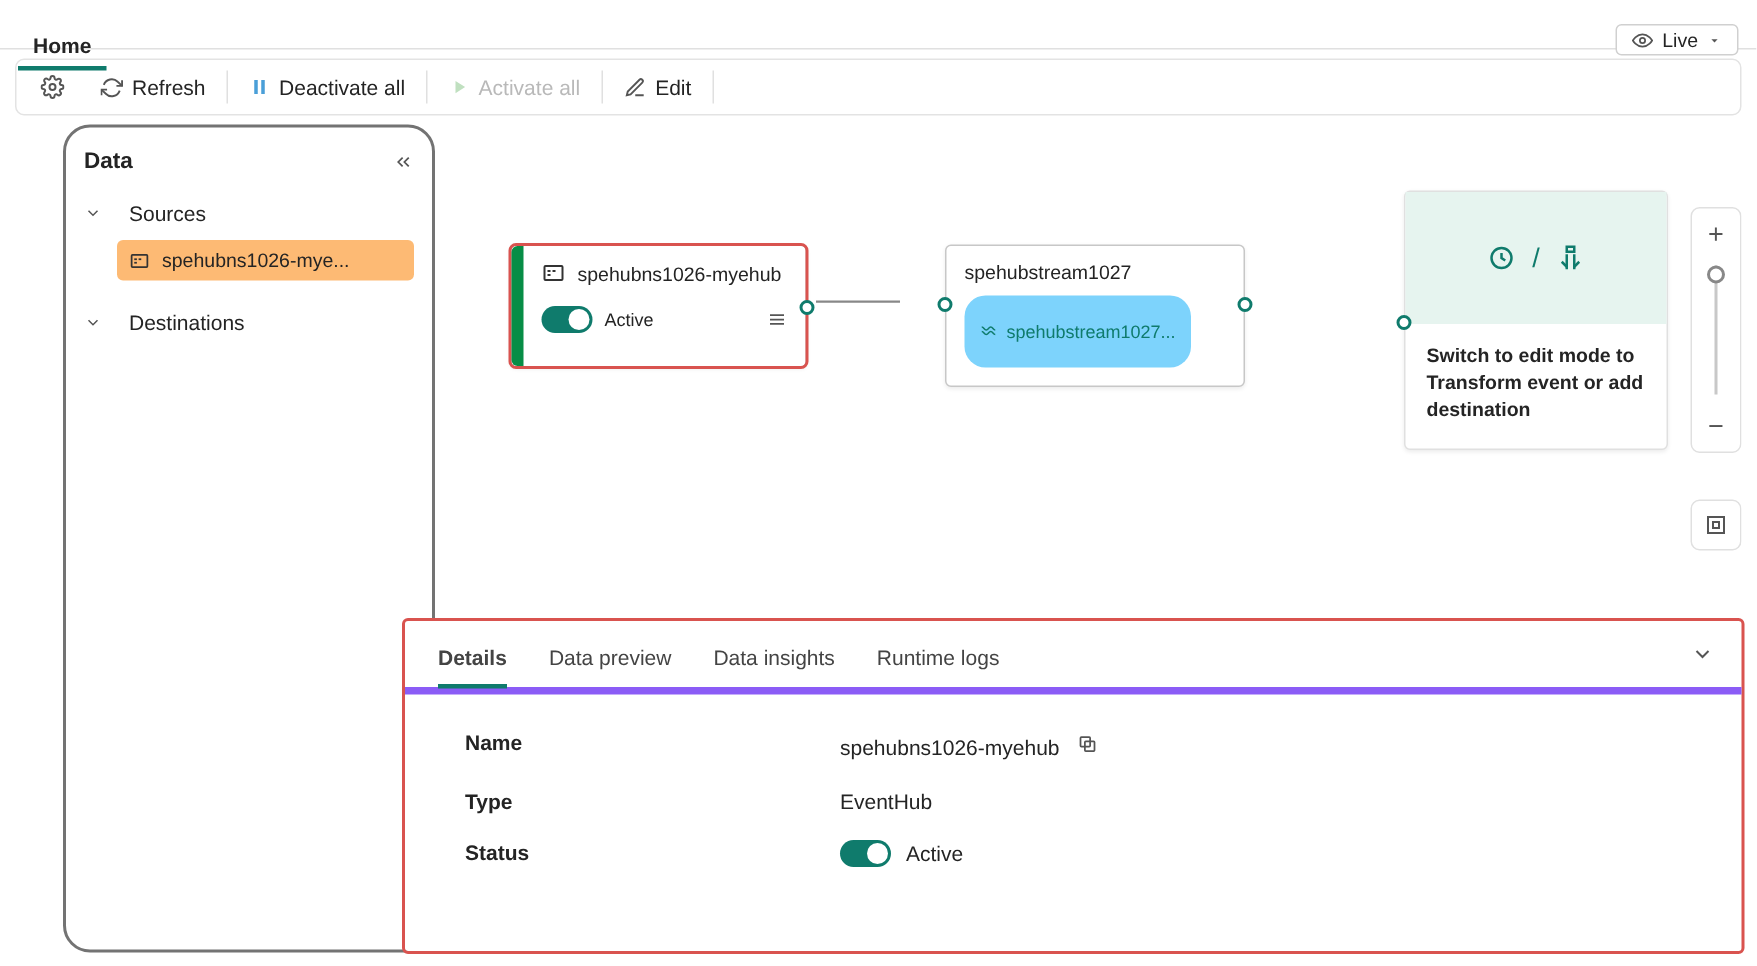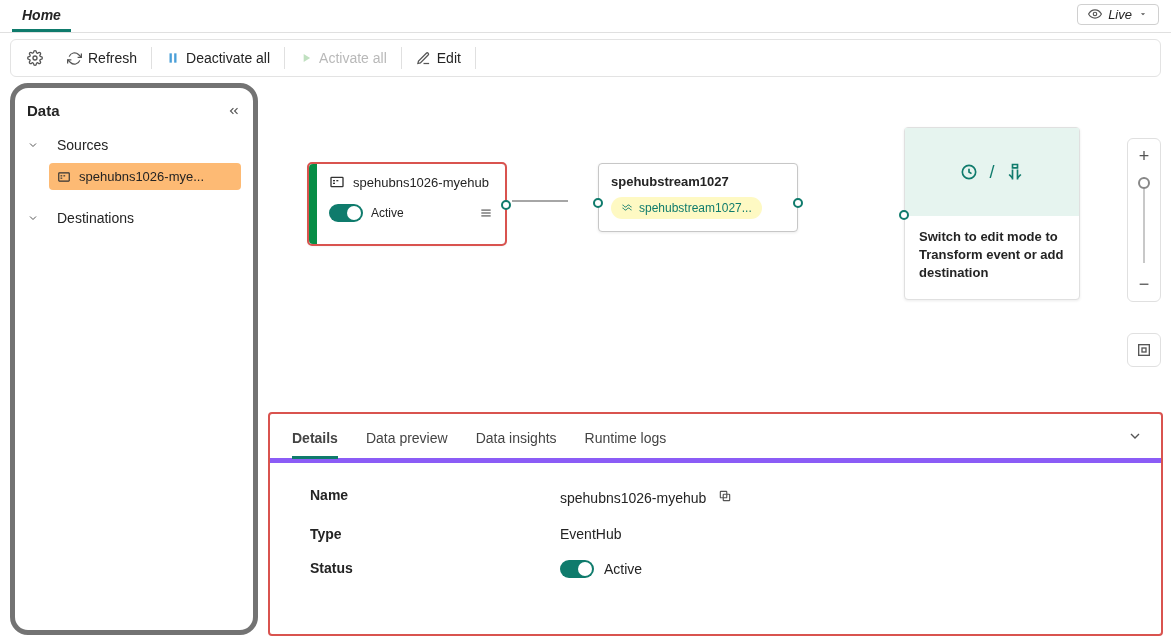--- a/index.html
+++ b/index.html
@@ -9,26 +9,25 @@
     color: #242424;
     background: #fff;
     width: 1171px;
     height: 644px;
     overflow: hidden;
   }
 
   
   .tabrow {
     display: flex;
-    align-items: center;
+    align-items: flex-start;
     padding: 16px 12px;
     border-bottom: 1px solid #e0e0e0;
     height: 32px;
     position: relative;
-    font-style: italic;
   }
   .tabrow .tab {
     padding: 6px 10px;
     font-weight: 600;
     border-bottom: 3px solid #0f7b6c;
     margin-bottom: -1px;
   }
   .live-dd {
     margin-left: auto;
     margin-bottom: 4px;
@@ -76,24 +75,25 @@
 
   
   .main {
     display: flex;
     height: calc(644px - 32px - 50px);
     padding: 0 10px 10px 10px;
     gap: 10px;
   }
   .sidebar {
     width: 248px;
-    border: 5px solid #737373;
+    border: 2px solid #737373;
     border-radius: 18px;
     padding: 14px 12px;
     flex-shrink: 0;
+    margin-left: 32px;
   }
   .sidebar-head {
     display: flex;
     align-items: center;
     justify-content: space-between;
     margin-bottom: 14px;
   }
   .sidebar-head h3 { font-size: 15px; font-weight: 600; }
   .tree-group { margin-bottom: 16px; }
   .tree-label {
@@ -143,25 +143,25 @@
   .toggle-pill::after {
     content: ""; position: absolute; right: 2px; top: 2px;
     width: 14px; height: 14px; background: #fff; border-radius: 50%;
   }
   .toggle-row { display: flex; align-items: center; gap: 8px; font-size: 12px; }
 
   .node2 {
     left: 330px; top: 80px;
     width: 200px; padding: 10px 12px 12px;
   }
-  .node2-title { font-size: 13px; font-weight: 700; margin-bottom: 8px; }
+  .node2-title { font-size: 13px; font-weight: 400; margin-bottom: 8px; }
   .pill {
     display: inline-flex; align-items: flex-start; gap: 6px;
-    background: #fef9c3; color: #0f7b6c;
-    border-radius: 14px; padding: 4px 10px; font-size: 12px;
+    background: #7dd3fc; color: #0f7b6c;
+    border-radius: 14px; padding: 17px 10px; font-size: 12px;
   }
 
   .node3 {
     left: 636px; top: 44px;
     width: 176px;
     padding: 0;
     border: 1px solid #e0e0e0;
   }
   .node3-top {
     height: 88px; background: #e6f4ef;

